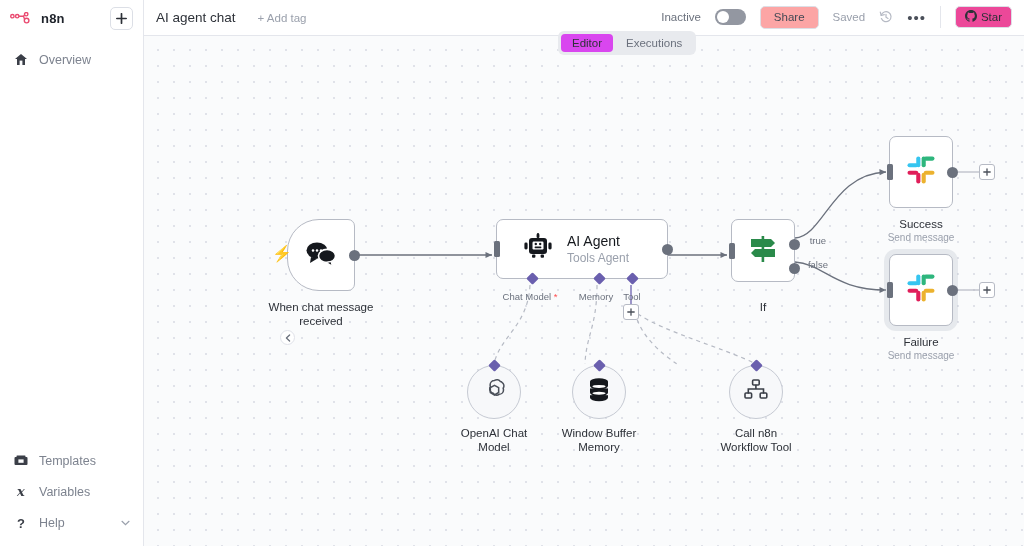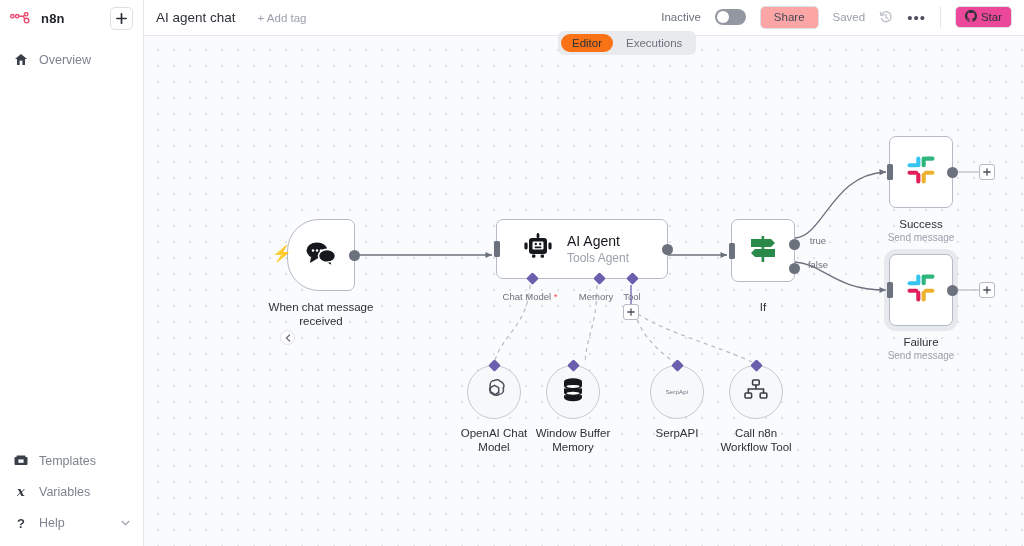--- a/index.html
+++ b/index.html
@@ -70,21 +70,21 @@
     font-size: 11.5px; color: #2d3138;
   }
 
   
   .tabs {
     position: absolute; top: 31px; left: 414px; z-index: 25;
     display: flex; background: #e8eaee; border-radius: 6px; padding: 3px;
     gap: 2px;
   }
   .tab { font-size: 11.5px; padding: 3px 11px; border-radius: 4px; color: #6b717d; }
-  .tab.active { background: #f97316; color: #2d3138; border-radius: 9px; }
+  .tab.active { background: #d946ef; color: #2d3138; }
 
   
   #canvas {
     position: absolute; top: 36px; left: 0; right: 0; bottom: 0;
     background-color: #fafbfc;
     background-image: radial-gradient(circle, #e0e2e9 1.1px, transparent 1.1px);
     background-size: 16px 16px; background-position: 6px 6px;
     overflow: hidden;
   }
   #edges { position: absolute; top: 0; left: 0; width: 880px; height: 510px; }
@@ -442,21 +442,21 @@
             <path d="M12 3.1c1.8-1.3 4.2-.8 5.3 1 .5.1 1 .3 1.4.6 1.8 1.2 2.2 3.6 1 5.3.2.5.3 1 .3 1.5 0 2.2-1.8 3.9-3.9 3.9-1.8 1.3-4.2.8-5.3-1-.5-.1-1-.3-1.4-.6-1.8-1.2-2.2-3.6-1-5.3-.2-.5-.3-1-.3-1.5 0-2.2 1.8-3.9 3.9-3.9z"></path>
             <path d="M12 7.4 L15.7 9.5 V13.8 L12 16 L8.3 13.8 V9.5 Z"></path>
           </svg>
         </span>
         <div class="node-label" style="top:60px;">
           <div>OpenAI Chat</div>
           <div>Model</div>
         </div>
       </div>
 
-      <div class="cnode" style="left:402px; top:329px;">
+      <div class="cnode" style="left:428px; top:329px;">
         <span class="diamond" style="top:-5px; left:22px;"></span>
         <span>
           <svg width="24" height="26" viewBox="0 0 24 26" fill="#15181d">
             <ellipse cx="12" cy="4.6" rx="9" ry="3.4"></ellipse>
             <rect x="3" y="4.6" width="18" height="4.4"></rect>
               <ellipse cx="12" cy="9" rx="9" ry="3.4"></ellipse>
             <rect x="3" y="11.4" width="18" height="4.4"></rect>
               <ellipse cx="12" cy="15.8" rx="9" ry="3.4"></ellipse>
             <rect x="3" y="18.2" width="18" height="2.6"></rect>
               <ellipse cx="12" cy="20.8" rx="9" ry="3.4"></ellipse>
@@ -465,27 +465,20 @@
                 <ellipse cx="12" cy="16.2" rx="6.6" ry="1.5"></ellipse>
               </g>
           </svg>
         </span>
         <div class="node-label" style="top:60px;">
           <div>Window Buffer</div>
           <div>Memory</div>
         </div>
       </div>
 
-      <div class="cnode" style="left:506px; top:329px;">
-        <span class="diamond" style="top:-5px; left:22px;"></span>
-        <span style="font-size:6px; color:#6b717d; letter-spacing:.2px;">SerpApi</span>
-        <div class="node-label" style="top:60px;">
-          <div>SerpAPI</div>
-        </div>
-      </div>
 
       <div class="cnode" style="left:585px; top:329px;">
         <span class="diamond" style="top:-5px; left:22px;"></span>
         <span>
           <svg width="26" height="24" viewBox="0 0 26 24" fill="none" stroke="#3b3f48" stroke-width="1.6">
             <rect x="9.6" y="2" width="6.6" height="5" rx="1"></rect>
             <rect x="2" y="15" width="6.6" height="5" rx="1"></rect>
             <rect x="17.2" y="15" width="6.6" height="5" rx="1"></rect>
             <path d="M12.9 7.2 V11 M5.3 15 V11 H20.5 V15" stroke-linecap="round"></path>
           </svg>

